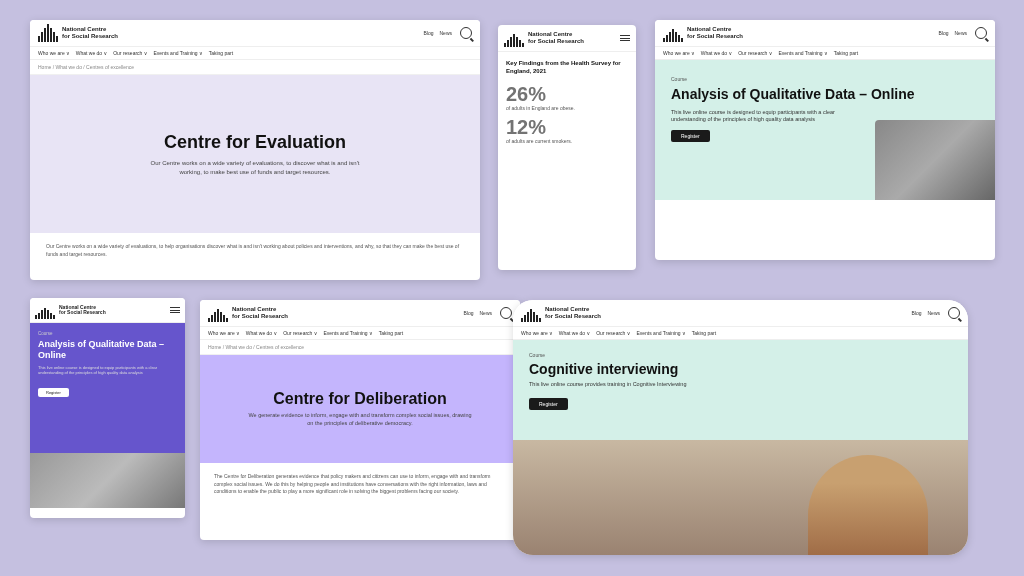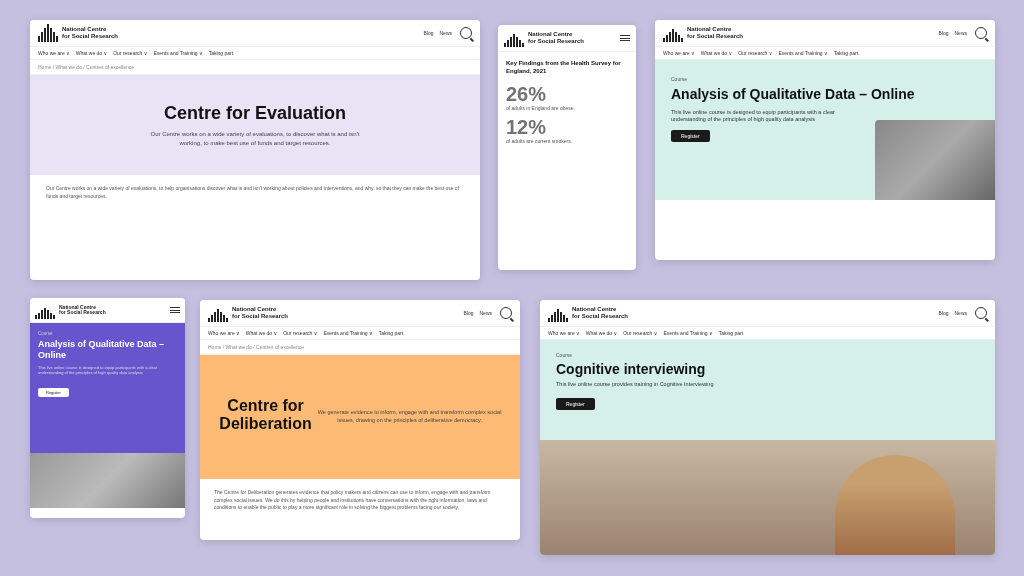--- a/index.html
+++ b/index.html
@@ -82,21 +82,21 @@
       left: 30px;
       top: 20px;
       width: 450px;
       height: 260px;
     }
 
     .eval-hero {
       background: #e8e4f5;
       padding: 20px;
       text-align: center;
-      height: 100px;
+      height: 158px;
       display: flex;
       flex-direction: column;
       align-items: center;
       justify-content: center;
     }
 
     .eval-hero h1 {
       font-size: 18px;
       font-weight: bold;
       color: #111;
@@ -276,26 +276,26 @@
 
     
     .card-delib {
       left: 200px;
       top: 300px;
       width: 320px;
       height: 240px;
     }
 
     .delib-hero {
-      background: #fdba74;
+      background: #c4b5fd;
       padding: 14px 16px;
       text-align: center;
-      height: 124px;
-      display: flex;
-      flex-direction: row;
+      height: 108px;
+      display: flex;
+      flex-direction: column;
       align-items: center;
       justify-content: center;
     }
 
     .delib-hero h1 {
       font-size: 16px;
       font-weight: bold;
       color: #111;
       margin-bottom: 4px;
     }
@@ -312,24 +312,25 @@
     }
 
     .delib-body p {
       font-size: 5px;
       color: #555;
       line-height: 1.5;
     }
 
     
     .card-cog {
-      left: 540px;
+      left: 513px;
       top: 300px;
       width: 455px;
       height: 255px;
+      border-radius: 20px;
     }
 
     .cog-hero {
       background: #d4f0e8;
       padding: 12px 16px;
       height: 100px;
     }
 
     .cog-hero .course-lbl {
       font-size: 5px;

